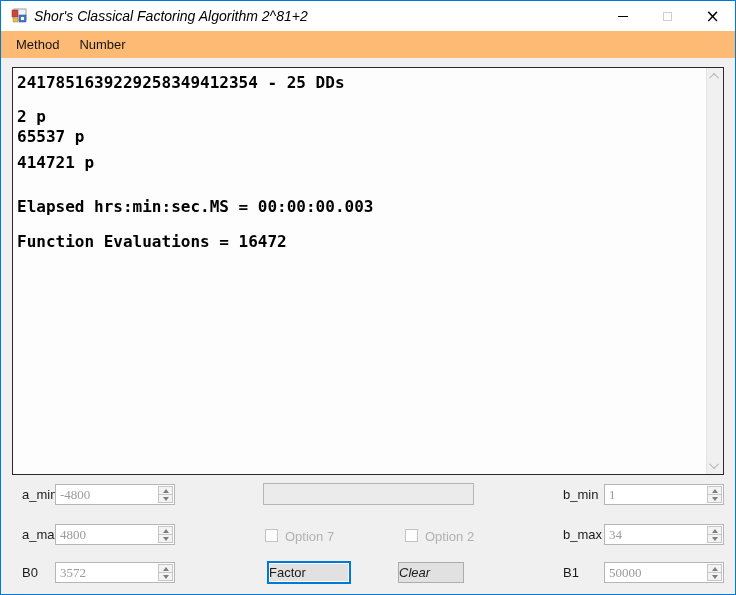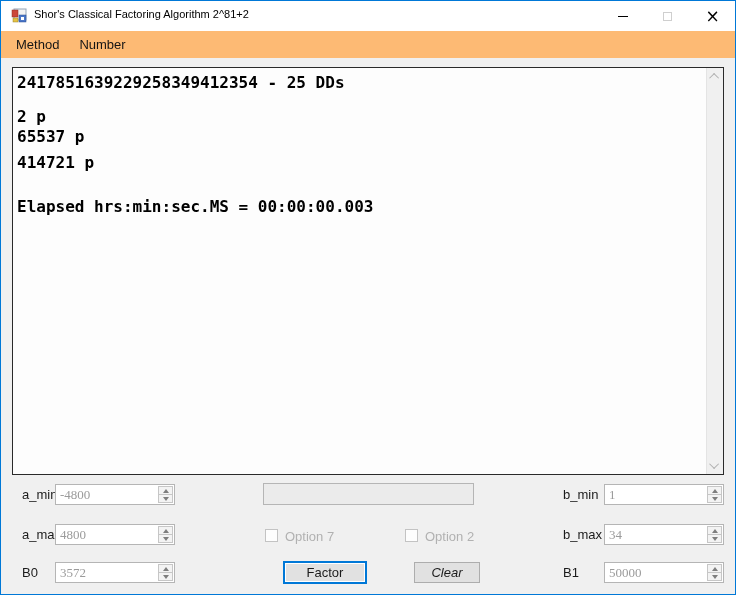--- a/index.html
+++ b/index.html
@@ -5,21 +5,21 @@
   html,body{margin:0;padding:0;background:#ffffff;}
   *{box-sizing:border-box;}
   .window{
     position:relative;width:736px;height:595px;
     border:1px solid #0078d7;background:#f0f0f0;
     font-family:"Liberation Sans",sans-serif;overflow:hidden;
   }
   
   .titlebar{position:absolute;left:0;top:0;right:0;height:30px;background:#ffffff;}
   .app-icon{position:absolute;left:10px;top:7px;width:16px;height:16px;}
-  .title-text{position:absolute;left:33px;top:7px;font-size:11px;color:#000000;white-space:nowrap;}
+  .title-text{position:absolute;left:33px;top:7px;font-size:14px;color:#000000;white-space:nowrap;font-style:italic;}
   .cap{position:absolute;top:0;width:45px;height:30px;display:flex;align-items:center;justify-content:center;}
   .cap-min{right:90px;}
   .cap-max{right:45px;}
   .cap-close{right:0;}
   .glyph-min{width:10px;height:1px;background:#000000;}
   .glyph-max{width:9px;height:9px;border:1px solid #cfcfcf;background:transparent;}
   .glyph-close{font-size:17px;line-height:17px;color:#000000;font-family:"DejaVu Sans",sans-serif;}
   
   .menubar{position:absolute;left:0;top:30px;right:0;height:27px;background:#fdba74;display:flex;align-items:center;padding-left:5px;}
   .menu-item{font-size:13px;color:#151515;padding:5px 10px;cursor:default;}
@@ -53,23 +53,22 @@
   .tri-up{top:2px;border-bottom:4px solid #7e7e7e;}
   .tri-down{top:2px;border-top:4px solid #7e7e7e;}
   .dis-textbox{
     position:absolute;left:262px;top:482px;width:211px;height:22px;
     background:#ebebeb;border:1px solid #b5b5b5;font-size:13px;color:#9b9b9b;padding:2px 4px;
   }
   .cbx{position:absolute;width:13px;height:13px;background:#fdfdfd;border:1px solid #c3c3c3;}
   .cbx-label{position:absolute;font-size:13px;color:#b1b1b1;white-space:nowrap;}
   .btn{
     position:absolute;font-size:13px;color:#1b1b1b;background:#e1e1e1;
-    border:1px solid #adadad;text-align:center;padding:0;cursor:default;
+    border:1px solid #adadad;text-align:left;padding:0;cursor:default;
     font-family:"Liberation Sans",sans-serif;
-    margin-left:16px;
   }
   .btn-factor{left:266px;top:560px;width:84px;height:23px;border:2px solid #0078d7;box-shadow:inset 0 0 0 1px #ffffff;line-height:18px;}
   .btn-clear{left:397px;top:561px;width:66px;height:21px;line-height:19px;font-style:italic;}
 </style>
 </head>
 <body>
 
 <div class="window">
 
   <div class="titlebar">
@@ -98,20 +97,21 @@
     <span class="menu-item">Method</span>
     <span class="menu-item">Number</span>
   </div>
 
   <div class="output">
     <div class="out-line" style="top:5px">2417851639229258349412354 - 25 DDs</div>
     <div class="out-line" style="top:39px">2 p</div>
     <div class="out-line" style="top:59px">65537 p</div>
     <div class="out-line" style="top:85px">414721 p</div>
     <div class="out-line" style="top:129px">Elapsed hrs:min:sec.MS = 00:00:00.003</div>
+    <div class="out-line" style="top:164px">Function Evaluations = 16472</div>
 
     <div class="vscroll">
       <div class="sb-btn sb-top">
           <span class="chev-up"></span>
         </div>
       <div class="sb-btn sb-bottom">
           <span class="chev-down"></span>
         </div>
     </div>
   </div>

